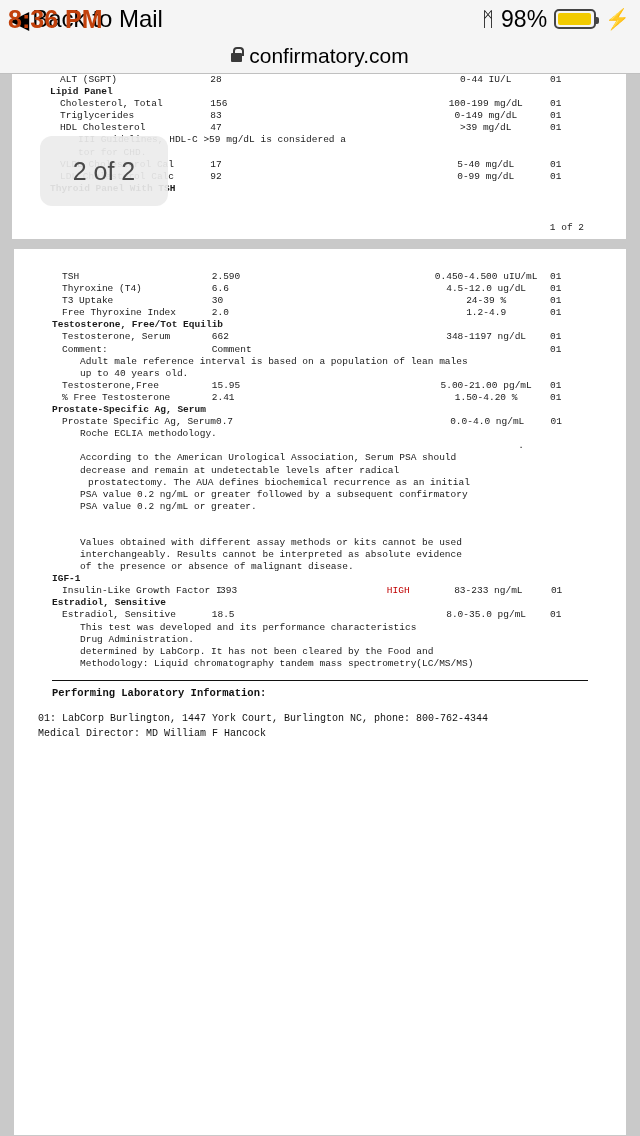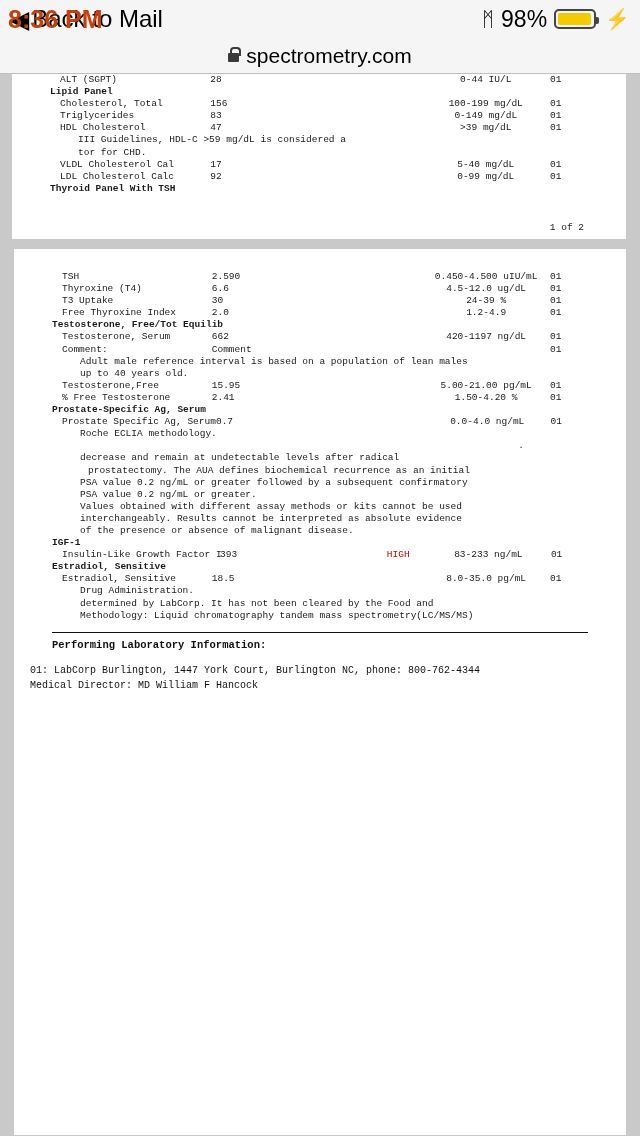--- a/index.html
+++ b/index.html
@@ -157,21 +157,21 @@
     font-family: "Liberation Mono", monospace;
     font-weight: bold;
     font-size: 10.5px;
     padding: 6px 38px 0 38px;
     color: #111;
   }
   .perf-lines {
     font-family: "Liberation Mono", monospace;
     font-size: 10px;
     line-height: 15px;
-    padding: 12px 38px 0 16px;
+    padding: 12px 38px 0 24px;
     color: #111;
     white-space: pre;
   }
 
   
   .page-indicator {
     position: absolute;
     left: 40px;
     top: 62px;
     width: 128px;
@@ -202,21 +202,21 @@
       <span class="battery-pct">98%</span>
       <span class="battery">
           <span class="battery-fill"></span>
         </span>
       <span class="bolt">⚡</span>
     </div>
   </div>
 
   <div class="urlbar">
     <span class="lock-icon"></span>
-    <span class="url-text">spectrometry.com</span>
+    <span class="url-text">confirmatory.com</span>
   </div>
 
   <div class="doc-scroll">
 
     <div class="page page1">
       <div class="rows" id="rows1">
           <div class="row indent1"><span class="c-name" style="width: 158px;">ALT (SGPT)</span><span class="c-val">28</span><span class="c-flag"></span><span class="c-range">0-44 IU/L</span><span class="c-lab">01</span></div>
           <div class="row section"><span class="c-name">Lipid Panel</span><span class="c-val"></span><span class="c-flag"></span><span class="c-range"></span><span class="c-lab"></span></div>
           <div class="row indent1"><span class="c-name" style="width: 158px;">Cholesterol, Total</span><span class="c-val">156</span><span class="c-flag"></span><span class="c-range">100-199 mg/dL</span><span class="c-lab">01</span></div>
           <div class="row indent1"><span class="c-name" style="width: 158px;">Triglycerides</span><span class="c-val">83</span><span class="c-flag"></span><span class="c-range">0-149 mg/dL</span><span class="c-lab">01</span></div>
@@ -230,46 +230,48 @@
       <div class="page-footer" style="bottom:6px;">1 of 2</div>
     </div>
 
     <div class="page page2">
       <div class="rows" style="padding-top:22px;" id="rows2">
           <div class="row indent1"><span class="c-name" style="width: 158px;">TSH</span><span class="c-val">2.590</span><span class="c-flag"></span><span class="c-range">0.450-4.500 uIU/mL</span><span class="c-lab">01</span></div>
           <div class="row indent1"><span class="c-name" style="width: 158px;">Thyroxine (T4)</span><span class="c-val">6.6</span><span class="c-flag"></span><span class="c-range">4.5-12.0 ug/dL</span><span class="c-lab">01</span></div>
           <div class="row indent1"><span class="c-name" style="width: 158px;">T3 Uptake</span><span class="c-val">30</span><span class="c-flag"></span><span class="c-range">24-39 %</span><span class="c-lab">01</span></div>
           <div class="row indent1"><span class="c-name" style="width: 158px;">Free Thyroxine Index</span><span class="c-val">2.0</span><span class="c-flag"></span><span class="c-range">1.2-4.9</span><span class="c-lab">01</span></div>
           <div class="row section"><span class="c-name">Testosterone, Free/Tot Equilib</span><span class="c-val"></span><span class="c-flag"></span><span class="c-range"></span><span class="c-lab"></span></div>
-          <div class="row indent1"><span class="c-name" style="width: 158px;">Testosterone, Serum</span><span class="c-val">662</span><span class="c-flag"></span><span class="c-range">420-1197 ng/dL</span><span class="c-lab">01</span></div>
+          <div class="row indent1"><span class="c-name" style="width: 158px;">Testosterone, Serum</span><span class="c-val">662</span><span class="c-flag"></span><span class="c-range">348-1197 ng/dL</span><span class="c-lab">01</span></div>
           <div class="row indent1"><span class="c-name" style="width: 158px;">Comment:</span><span class="c-val">Comment</span><span class="c-flag"></span><span class="c-range"></span><span class="c-lab">01</span></div>
           <div class="row indent2"><span class="c-name" style="width: 420px;">Adult male reference interval is based on a population of lean males</span><span class="c-val"></span><span class="c-flag"></span><span class="c-range"></span><span class="c-lab"></span></div>
           <div class="row indent2"><span class="c-name" style="width: 420px;">up to 40 years old.</span><span class="c-val"></span><span class="c-flag"></span><span class="c-range"></span><span class="c-lab"></span></div>
           <div class="row indent1"><span class="c-name" style="width: 158px;">Testosterone,Free</span><span class="c-val">15.95</span><span class="c-flag"></span><span class="c-range">5.00-21.00 pg/mL</span><span class="c-lab">01</span></div>
           <div class="row indent1"><span class="c-name" style="width: 158px;">% Free Testosterone</span><span class="c-val">2.41</span><span class="c-flag"></span><span class="c-range">1.50-4.20 %</span><span class="c-lab">01</span></div>
           <div class="row section"><span class="c-name">Prostate-Specific Ag, Serum</span><span class="c-val"></span><span class="c-flag"></span><span class="c-range"></span><span class="c-lab"></span></div>
           <div class="row indent1"><span class="c-name" style="width: 158px;">Prostate Specific Ag, Serum</span><span class="c-val">0.7</span><span class="c-flag"></span><span class="c-range">0.0-4.0 ng/mL</span><span class="c-lab">01</span></div>
           <div class="row indent2"><span class="c-name" style="width: 420px;">Roche ECLIA methodology.</span><span class="c-val"></span><span class="c-flag"></span><span class="c-range"></span><span class="c-lab"></span></div>
           <div class="row indent2"><span class="c-name" style="width: 420px;"></span><span class="c-val"></span><span class="c-flag"></span><span class="c-range">.</span><span class="c-lab"></span></div>
-          <div class="row indent2"><span class="c-val"></span><span class="c-flag"></span><span class="c-range"></span><span class="c-lab"></span></div>
+          <div class="row indent2"><span class="c-name" style="width: 420px;">According to the American Urological Association, Serum PSA should</span><span class="c-val"></span><span class="c-flag"></span><span class="c-range"></span><span class="c-lab"></span></div>
           <div class="row indent2"><span class="c-name" style="width: 420px;">decrease and remain at undetectable levels after radical</span><span class="c-val"></span><span class="c-flag"></span><span class="c-range"></span><span class="c-lab"></span></div>
           <div class="row indent2"><span class="c-name" style="width: 420px; padding-left: 8px;">prostatectomy. The AUA defines biochemical recurrence as an initial</span><span class="c-val"></span><span class="c-flag"></span><span class="c-range"></span><span class="c-lab"></span></div>
           <div class="row indent2"><span class="c-name" style="width: 420px;">PSA value 0.2 ng/mL or greater followed by a subsequent confirmatory</span><span class="c-val"></span><span class="c-flag"></span><span class="c-range"></span><span class="c-lab"></span></div>
           <div class="row indent2"><span class="c-name" style="width: 420px;">PSA value 0.2 ng/mL or greater.</span><span class="c-val"></span><span class="c-flag"></span><span class="c-range"></span><span class="c-lab"></span></div>
-          <div class="row indent2"><span class="c-name" style="width: 420px;">Values obtained with different assay methods or kits cannot be used</span><span class="c-val"></span><span class="c-flag"></span><span class="c-range"></span><span class="c-lab"></span></div>
+          <div class="row indent2"><span class="c-name" style="width: 420px; margin-top: 24px;">Values obtained with different assay methods or kits cannot be used</span><span class="c-val"></span><span class="c-flag"></span><span class="c-range"></span><span class="c-lab"></span></div>
           <div class="row indent2"><span class="c-name" style="width: 420px; text-align: center;">interchangeably. Results cannot be interpreted as absolute evidence</span><span class="c-val"></span><span class="c-flag"></span><span class="c-range"></span><span class="c-lab"></span></div>
           <div class="row indent2"><span class="c-name" style="width: 420px;">of the presence or absence of malignant disease.</span><span class="c-val"></span><span class="c-flag"></span><span class="c-range"></span><span class="c-lab"></span></div>
           <div class="row section"><span class="c-name">IGF-1</span><span class="c-val"></span><span class="c-flag"></span><span class="c-range"></span><span class="c-lab"></span></div>
           <div class="row indent1"><span class="c-name" style="width: 158px;">Insulin-Like Growth Factor I</span><span class="c-val">393</span><span class="c-flag">HIGH</span><span class="c-range">83-233 ng/mL</span><span class="c-lab">01</span></div>
           <div class="row section"><span class="c-name">Estradiol, Sensitive</span><span class="c-val"></span><span class="c-flag"></span><span class="c-range"></span><span class="c-lab"></span></div>
           <div class="row indent1"><span class="c-name" style="width: 158px;">Estradiol, Sensitive</span><span class="c-val">18.5</span><span class="c-flag"></span><span class="c-range">8.0-35.0 pg/mL</span><span class="c-lab">01</span></div>
+          <div class="row indent2"><span class="c-name" style="width: 420px;">This test was developed and its performance characteristics</span><span class="c-val"></span><span class="c-flag"></span><span class="c-range"></span><span class="c-lab"></span></div>
           <div class="row indent2"><span class="c-name" style="width: 420px;">Drug Administration.</span><span class="c-val"></span><span class="c-flag"></span><span class="c-range"></span><span class="c-lab"></span></div>
           <div class="row indent2"><span class="c-name" style="width: 420px;">determined by LabCorp. It has not been cleared by the Food and</span><span class="c-val"></span><span class="c-flag"></span><span class="c-range"></span><span class="c-lab"></span></div>
           <div class="row indent2"><span class="c-name" style="width: 420px;">Methodology: Liquid chromatography tandem mass spectrometry(LC/MS/MS)</span><span class="c-val"></span><span class="c-flag"></span><span class="c-range"></span><span class="c-lab"></span></div>
         </div>
       <div class="perf-rule"></div>
       <div class="perf-title">Performing Laboratory Information:</div>
       <div class="perf-lines" id="perflines"><div>01: LabCorp Burlington, 1447 York Court, Burlington NC, phone: 800-762-4344</div><div>Medical Director: MD William F Hancock</div></div>
 
     </div>
 
+    <div class="page-indicator">2 of 2</div>
   </div>
 </div>
 
 </body></html>

